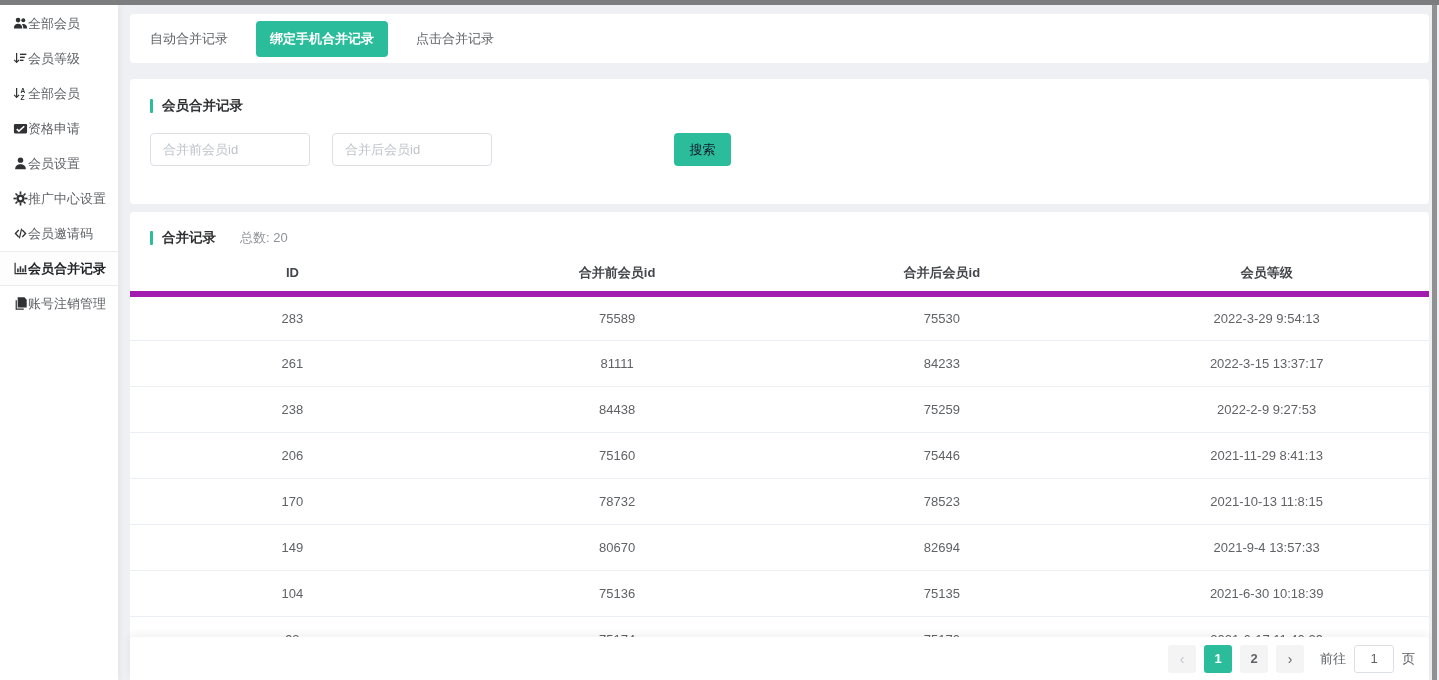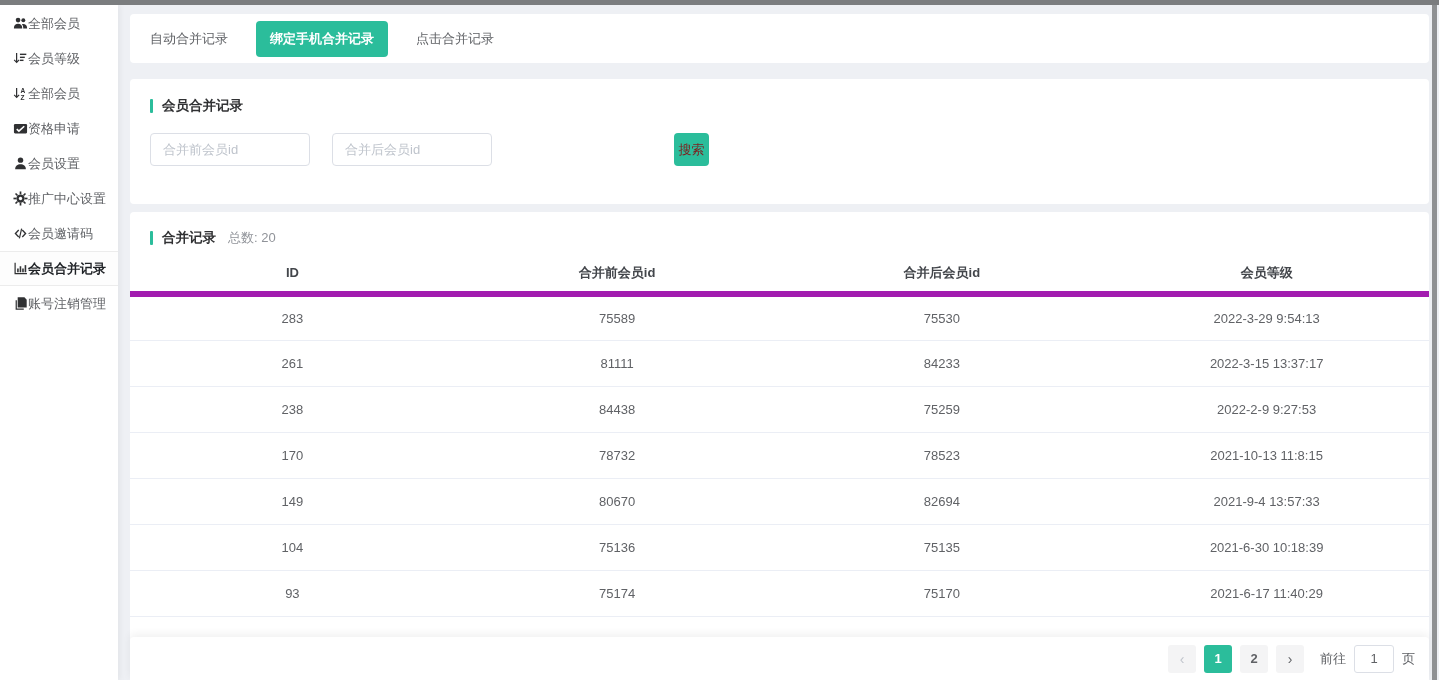--- a/index.html
+++ b/index.html
@@ -25,27 +25,27 @@
   .card { background:#fff; border-radius:4px; }
 
   .tabs-card { height:49px; display:flex; align-items:center; padding:0 20px; margin-bottom:16px; }
   .tab { font-size:13px; color:#606266; margin-right:28px; cursor:pointer; }
   .tab.active { background:var(--accent); color:#fff; padding:9px 14px; border-radius:4px; font-weight:bold; }
 
   .filter-card { padding:17px 20px 38px; margin-bottom:8px; }
   .section-title { display:flex; align-items:center; height:20px; }
   .section-title .bar { width:3px; height:14px; background:var(--accent); margin-right:9px; border-radius:1px; }
   .section-title .txt { font-size:13.5px; font-weight:bold; color:#303133; }
-  .section-title .total { font-size:13px; color:#909399; margin-left:12px; font-weight:normal; }
+  .section-title .total { font-size:13px; color:#909399; margin-left:24px; font-weight:normal; }
 
   .filter-row { display:flex; align-items:center; margin-top:17px; }
   .filter-row input { width:160px; height:33px; border:1px solid #dcdfe6; border-radius:4px;
     padding:0 12px; font-size:13px; color:#606266; outline:none; margin-right:22px; }
   .filter-row input::placeholder { color:#bfc4cc; }
-  .search-btn { width:35px; height:33px; background:var(--accent); color:#7f1d1d; border:none;
+  .search-btn { width:57px; height:33px; background:var(--accent); color:#0f172a; border:none;
     border-radius:4px; font-size:13px; cursor:pointer; margin-left:160px; }
 
   .table-card { flex:1 1 auto; padding:16px 0 0; overflow:hidden; }
   .table-card .section-title { padding:0 20px; margin-bottom:6px; }
   table { width:100%; border-collapse:collapse; table-layout:fixed; }
   th { height:40px; font-size:13px; font-weight:bold; color:#43464b; text-align:center;
     border-bottom:6px solid #a21caf; }
   td { height:46px; font-size:13px; color:#606266; text-align:center; border-bottom:1px solid #ebeef5; }
 
   
@@ -226,20 +226,26 @@
               <td>84233</td>
               <td>2022-3-15 13:37:17</td>
             </tr>
             <tr>
               <td>238</td>
               <td>84438</td>
               <td>75259</td>
               <td>2022-2-9 9:27:53</td>
             </tr>
             <tr>
+              <td>206</td>
+              <td>75160</td>
+              <td>75446</td>
+              <td>2021-11-29 8:41:13</td>
+            </tr>
+            <tr>
               <td>170</td>
               <td>78732</td>
               <td>78523</td>
               <td>2021-10-13 11:8:15</td>
             </tr>
             <tr>
               <td>149</td>
               <td>80670</td>
               <td>82694</td>
               <td>2021-9-4 13:57:33</td>

